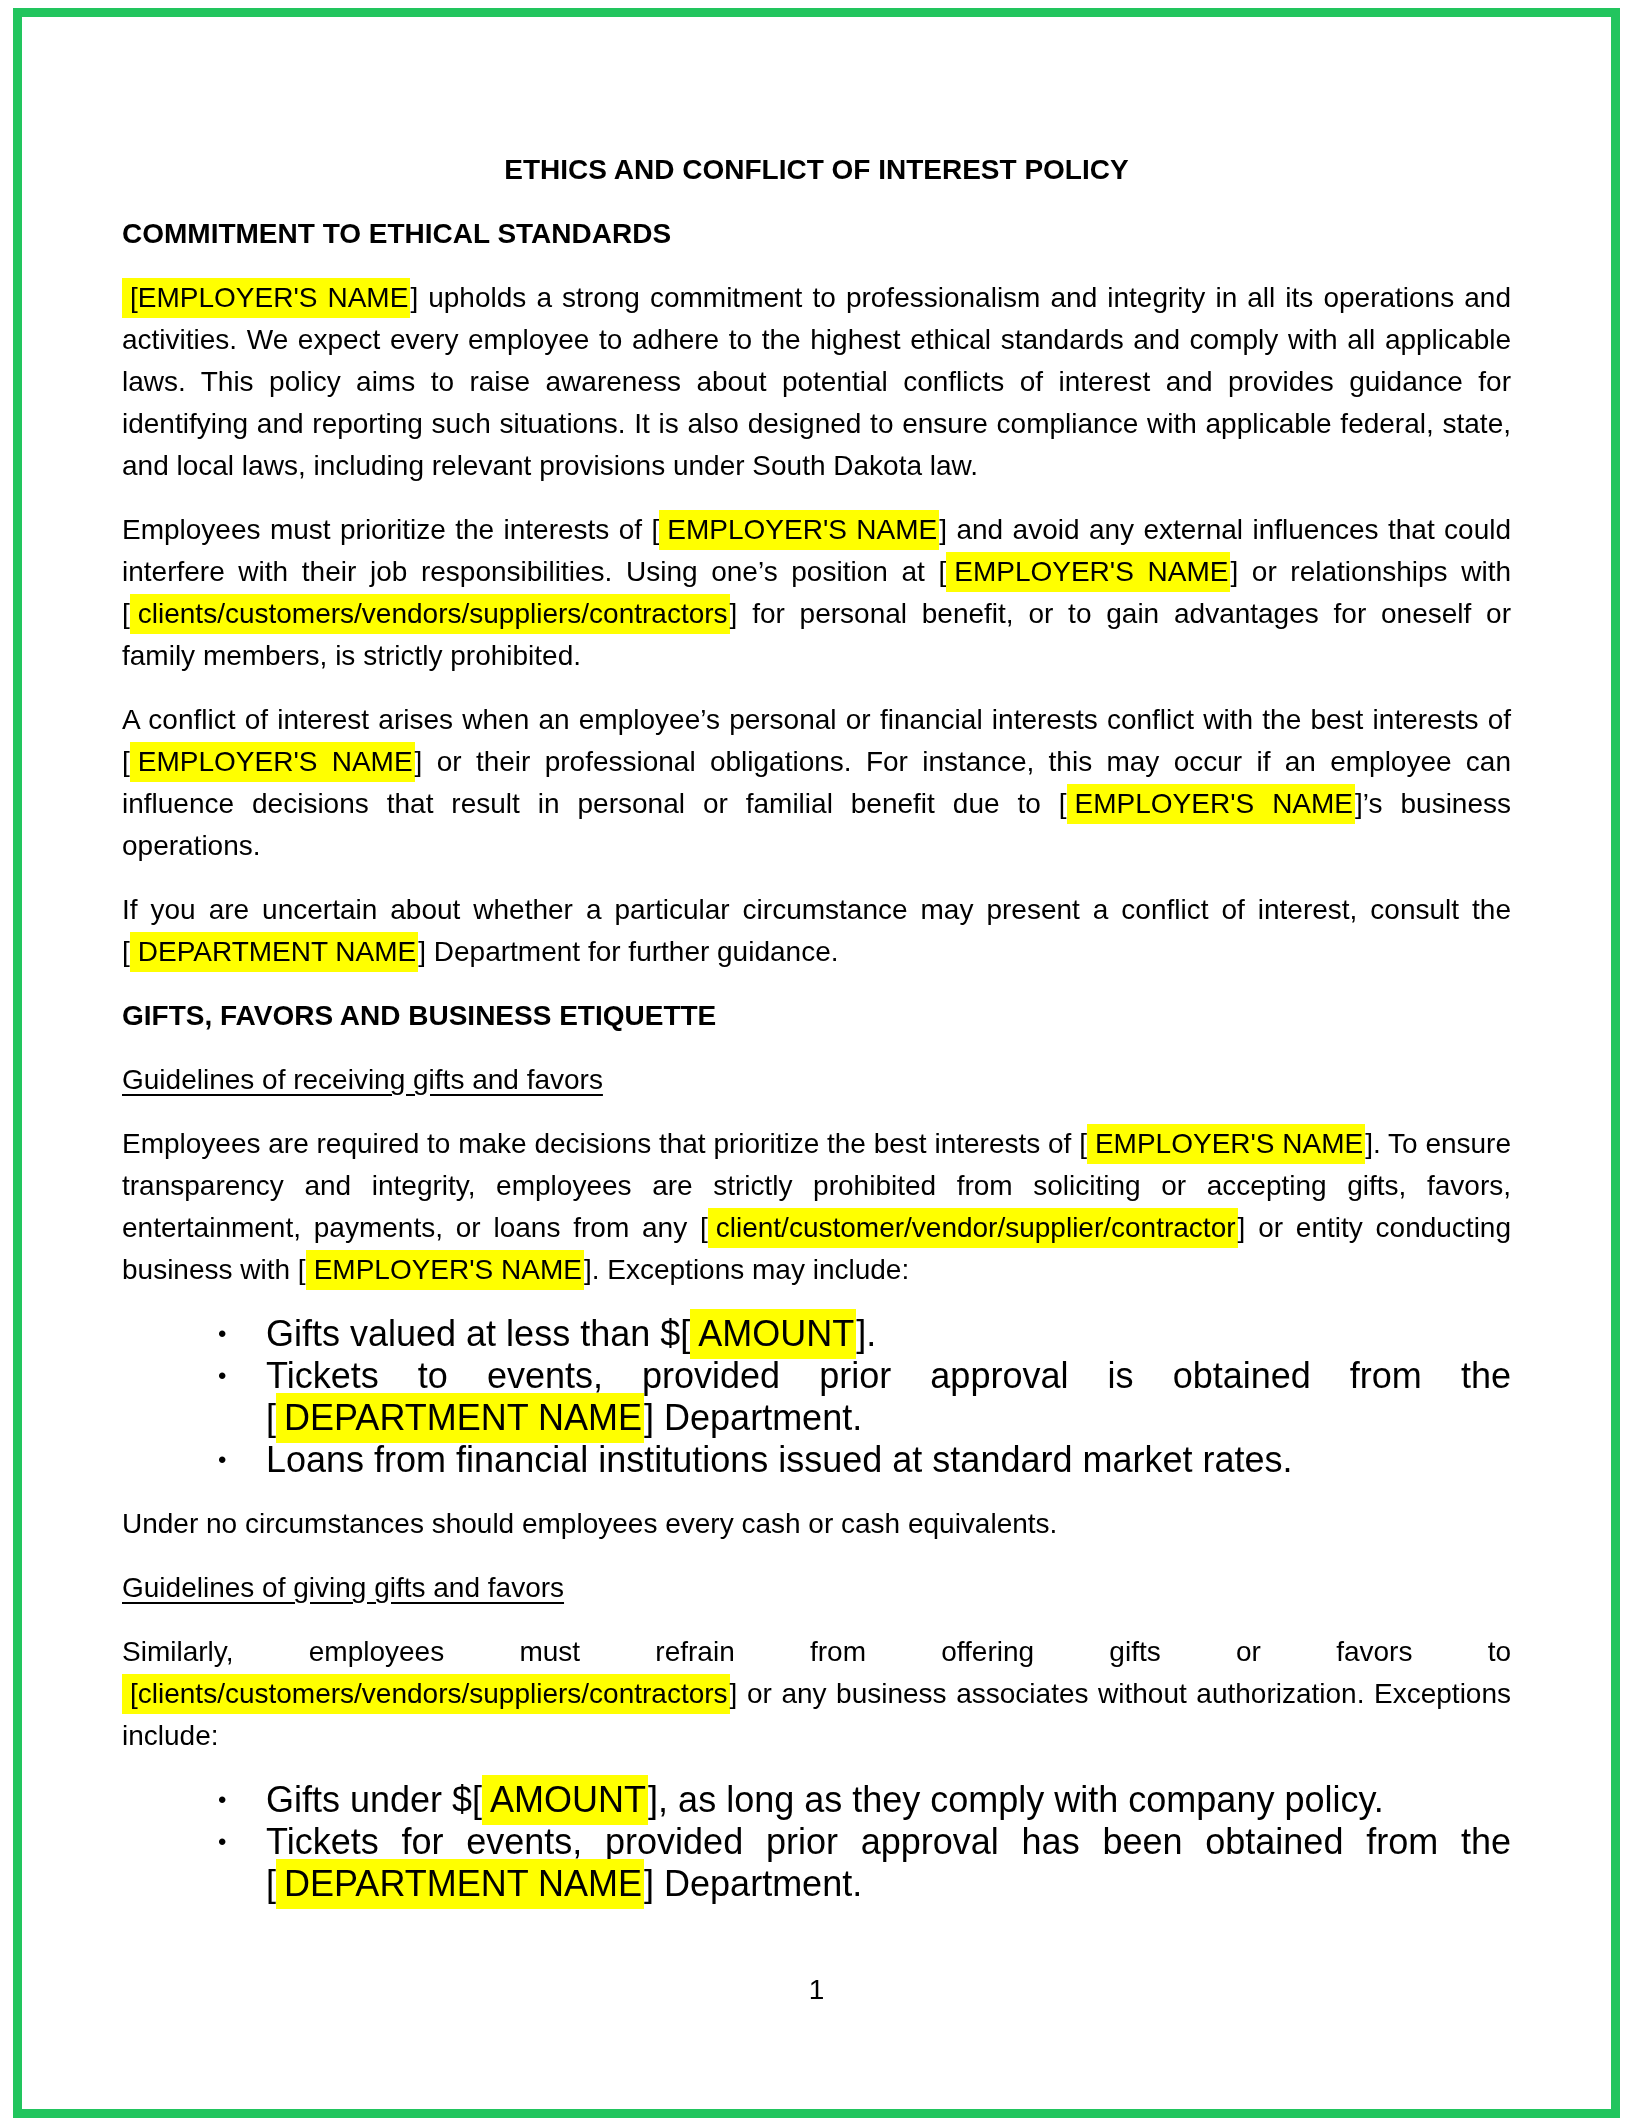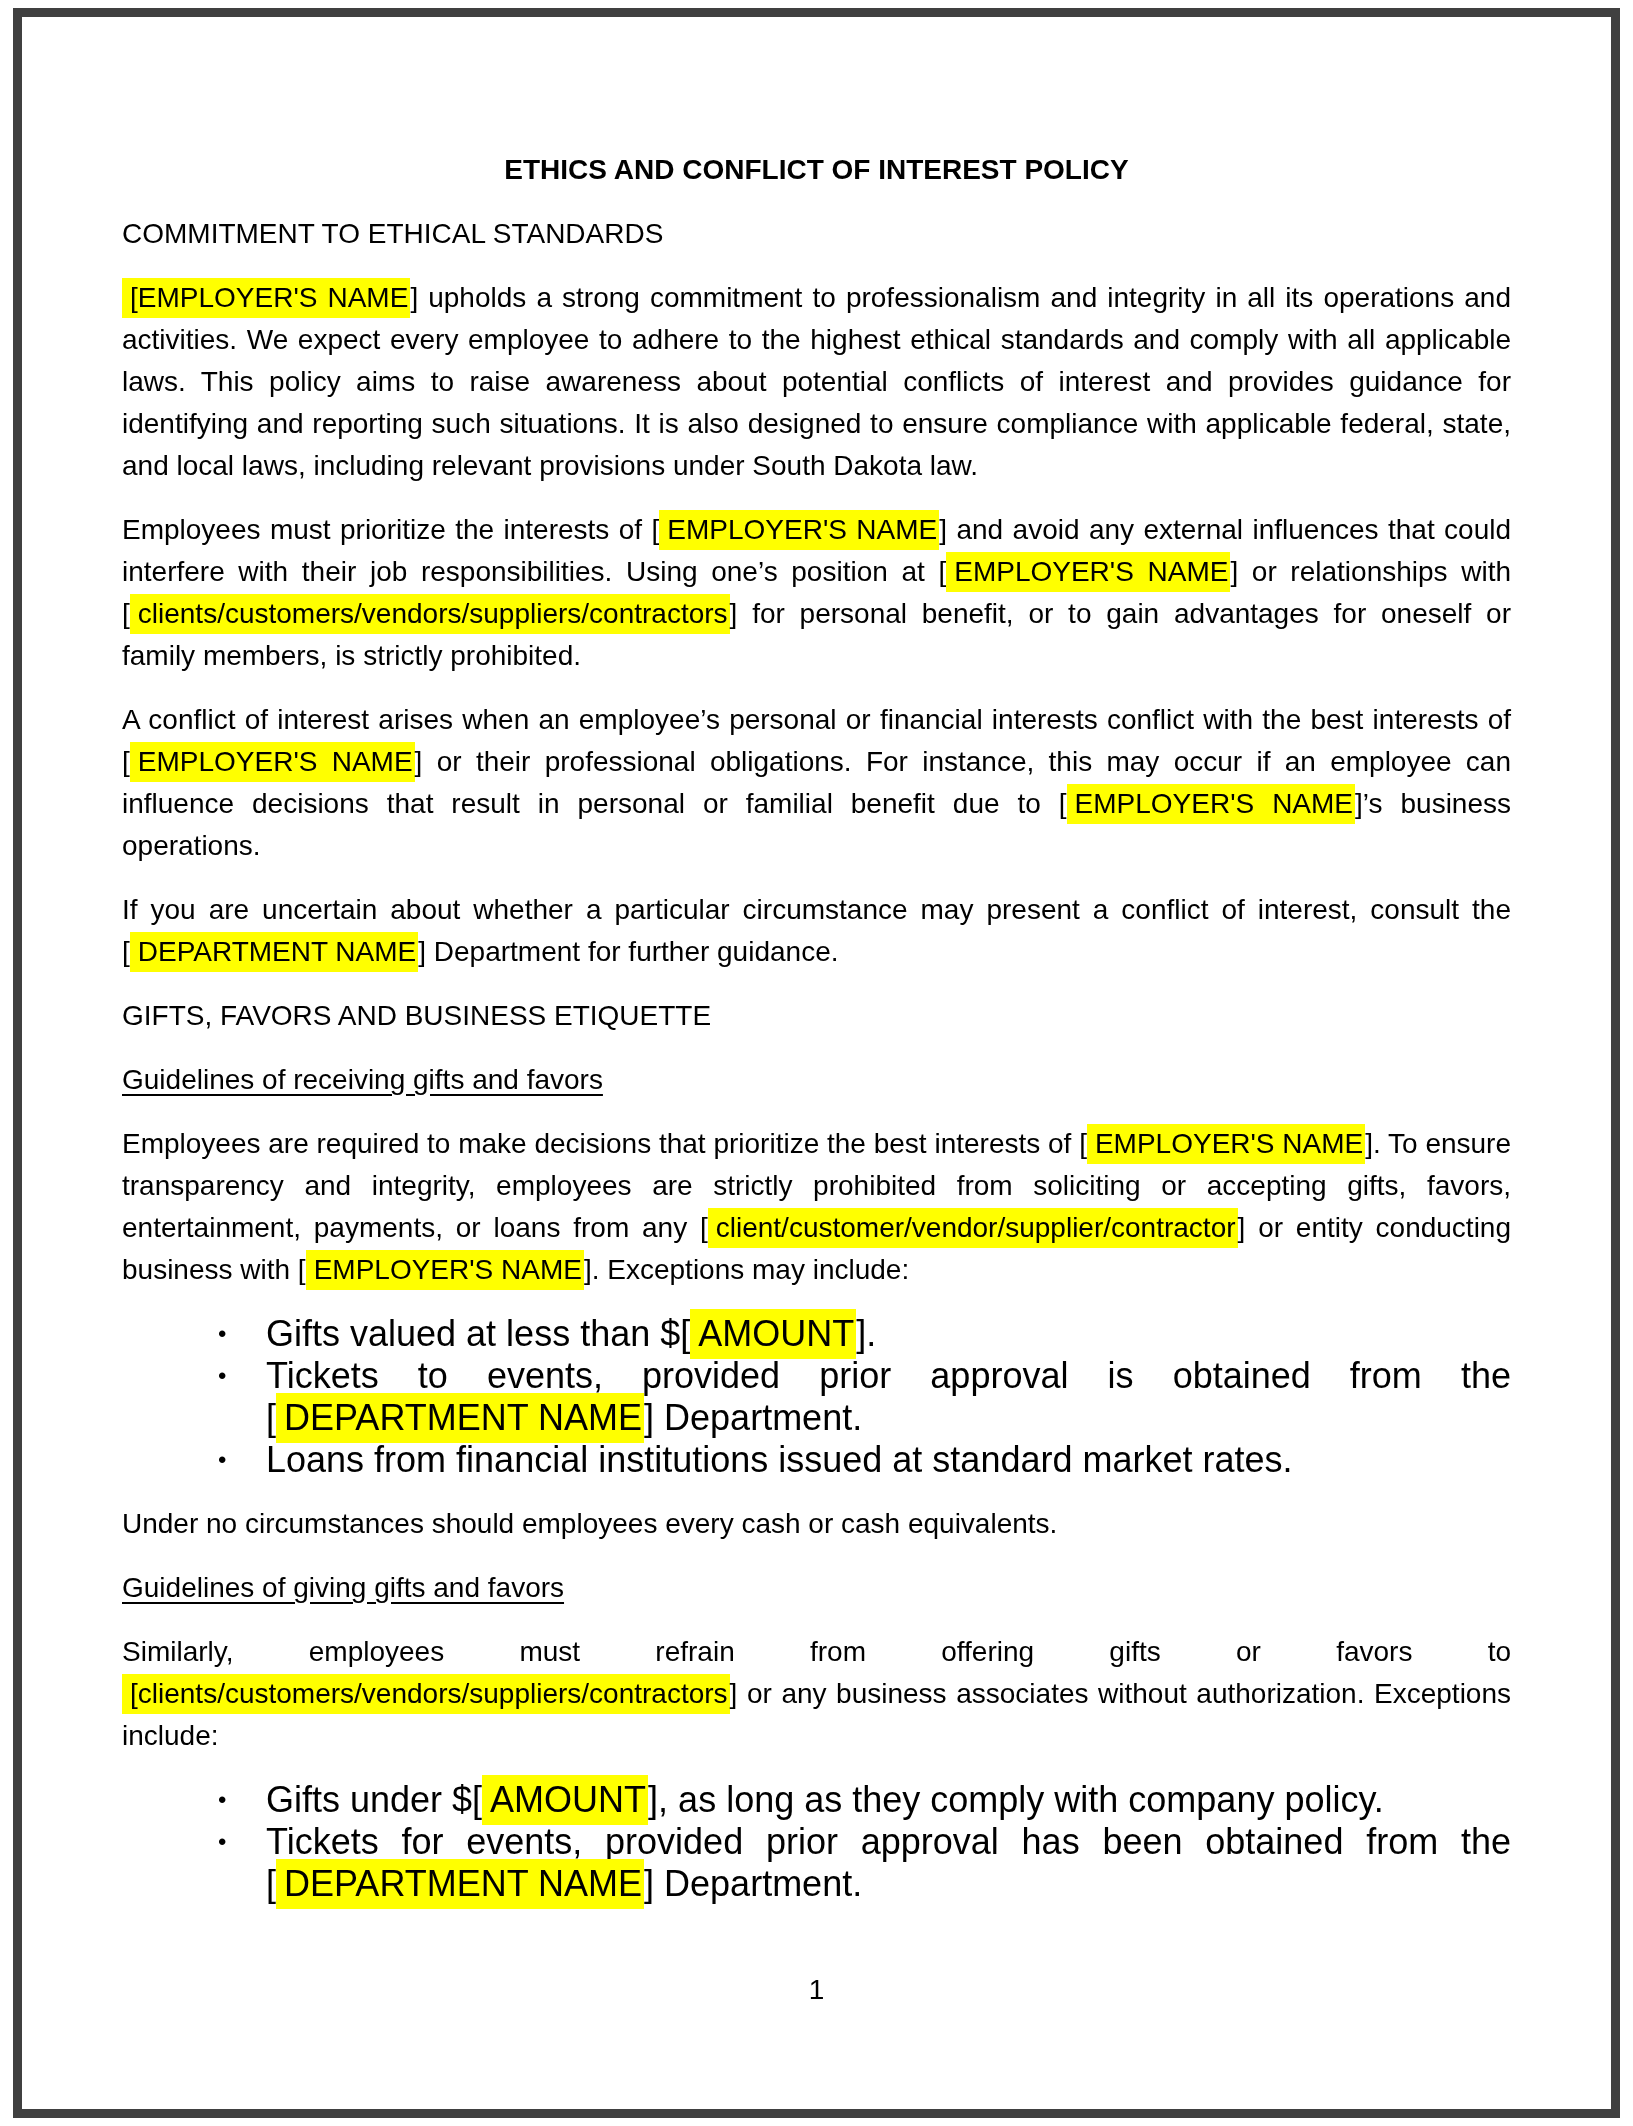--- a/index.html
+++ b/index.html
@@ -2,29 +2,29 @@
 <html style="--hl-color: #ffff00;"><head>
 <meta charset="utf-8">
 <style>
   html, body { margin:0; padding:0; background:#ffffff; }
   .page {
     position:relative; width:1633px; height:2126px; background:#ffffff;
     font-family:"Liberation Sans", sans-serif; color:#000000; overflow:hidden;
   }
   .frame {
     position:absolute; top:8px; bottom:8px; left:13px; right:13px;
-    border:9px solid #404040; box-sizing:border-box;
+    border:9px solid #22c55e; box-sizing:border-box;
   }
   .content {
     position:absolute; top:0; left:0; right:0;
     padding:132px 100px 0 100px; box-sizing:border-box;
   }
   .block { margin:0 0 22px 0; font-size:28px; line-height:42px; text-align:justify; }
   .title { text-align:center; font-weight:bold; }
-  .heading { font-weight:normal; text-align:left; }
+  .heading { font-weight:bold; text-align:left; }
   .subheading { text-align:left; text-decoration:underline; text-underline-offset:5px; }
   .hl {
     background:var(--hl-color, #ffff00);
     white-space:nowrap;
     padding:4px 2px 5px 8px;
   }
   .bullets { margin:0 0 22px 0; }
   .bullet-item { display:flex; align-items:flex-start; }
   .bullet-marker {
     flex:0 0 48px; margin-left:96px; font-size:24px; line-height:42px;

